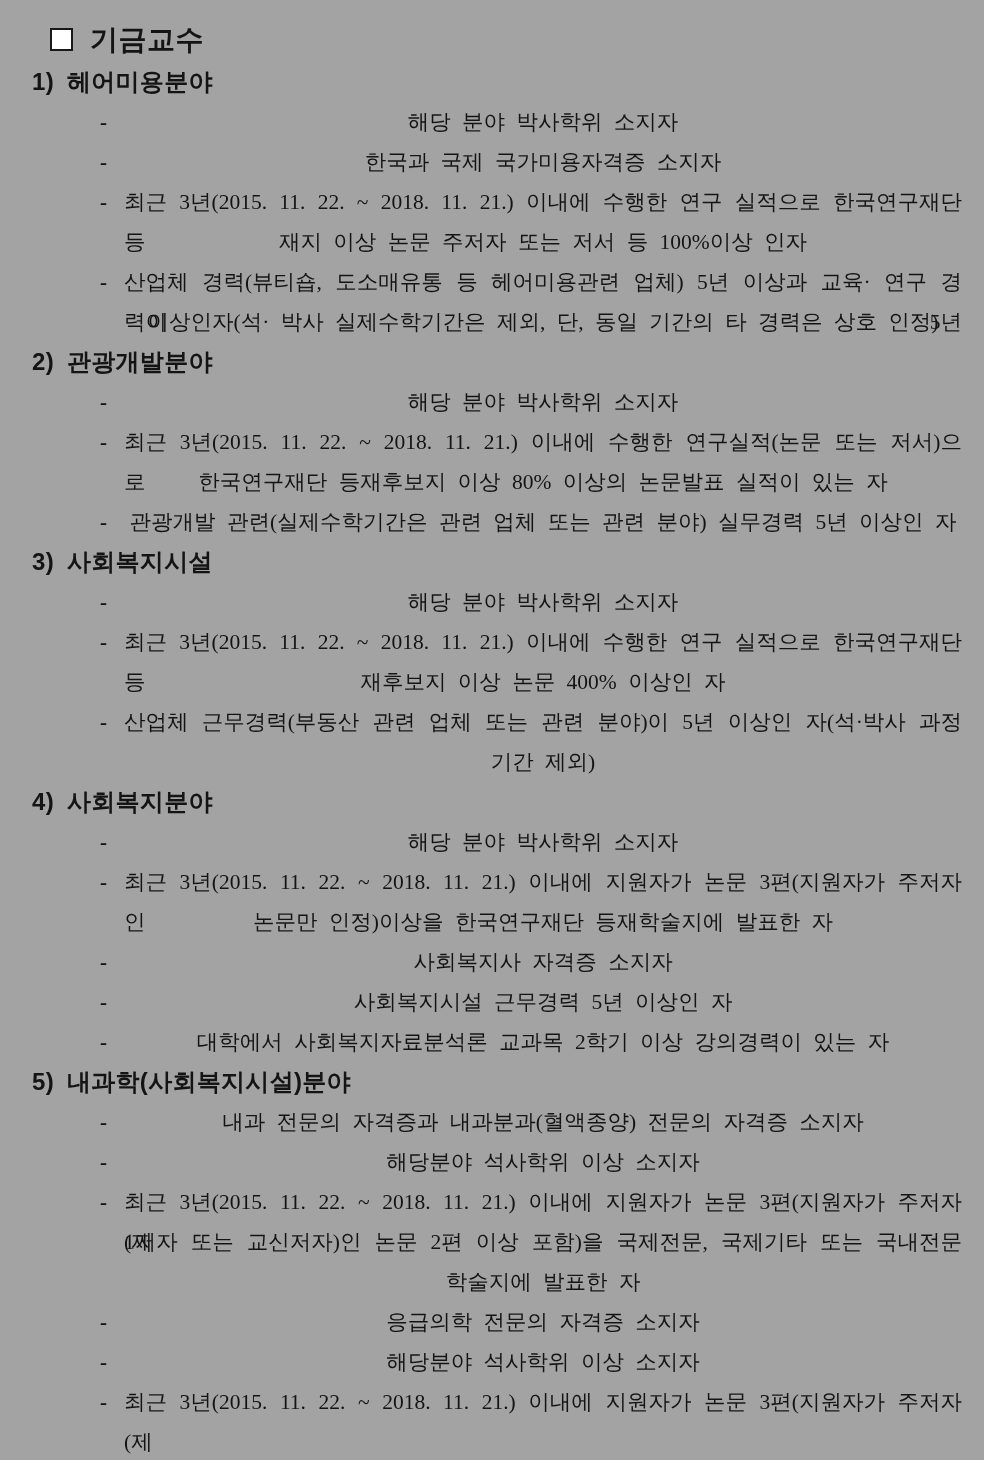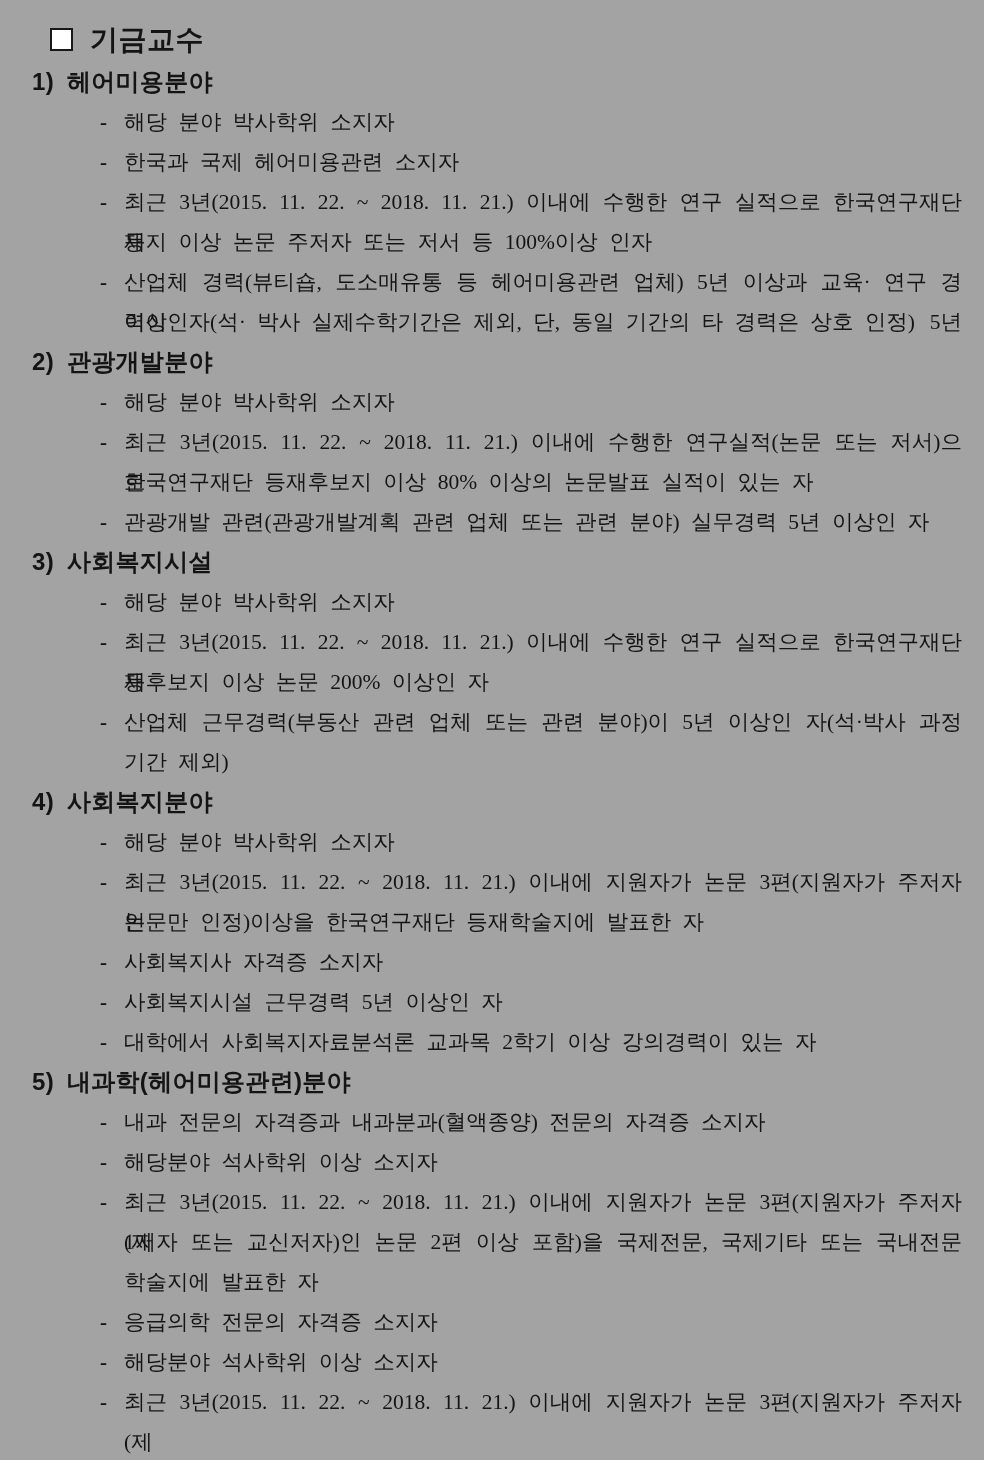--- a/index.html
+++ b/index.html
@@ -62,20 +62,21 @@
     font-size: 21px;
     font-weight: bold;
   }
   .line {
     height: 40px;
     line-height: 40px;
     font-size: 21.5px;
     word-spacing: 6px;
     white-space: nowrap;
     overflow: visible;
+    text-align: center;
   }
   .line.just {
     white-space: normal;
     text-align: justify;
     text-align-last: justify;
   }
 </style>
 </head>
 <body style="color: rgb(20, 20, 20); background: rgb(255, 255, 255);">
 
@@ -85,21 +86,21 @@
   </div>
   <div id="sections">
       <div class="section">
         <div class="heading"><span class="h-num">1)</span><span class="h-name">헤어미용분야</span></div>
         <div class="item">
           <span class="dash">-</span>
           <div class="line">해당 분야 박사학위 소지자</div>
         </div>
         <div class="item">
           <span class="dash">-</span>
-          <div class="line">한국과 국제 헤어미용관련 소지자</div>
+          <div class="line">한국과 국제 국가미용자격증 소지자</div>
         </div>
         <div class="item">
           <span class="dash">-</span>
           <div class="line just">최근 3년(2015. 11. 22. ~ 2018. 11. 21.) 이내에 수행한 연구 실적으로 한국연구재단 등</div>
           <div class="line">재지 이상 논문 주저자 또는 저서 등 100%이상 인자</div>
         </div>
         <div class="item">
           <span class="dash">-</span>
           <div class="line just">산업체 경력(뷰티숍, 도소매유통 등 헤어미용관련 업체) 5년 이상과 교육· 연구 경력이 5년</div>
           <div class="line">이상인자(석· 박사 실제수학기간은 제외, 단, 동일 기간의 타 경력은 상호 인정)</div>
@@ -111,33 +112,33 @@
           <span class="dash">-</span>
           <div class="line">해당 분야 박사학위 소지자</div>
         </div>
         <div class="item">
           <span class="dash">-</span>
           <div class="line just">최근 3년(2015. 11. 22. ~ 2018. 11. 21.) 이내에 수행한 연구실적(논문 또는 저서)으로</div>
           <div class="line">한국연구재단 등재후보지 이상 80% 이상의 논문발표 실적이 있는 자</div>
         </div>
         <div class="item">
           <span class="dash">-</span>
-          <div class="line">관광개발 관련(관광개발계획 관련 업체 또는 관련 분야) 실무경력 5년 이상인 자</div>
+          <div class="line">관광개발 관련(실제수학기간은 관련 업체 또는 관련 분야) 실무경력 5년 이상인 자</div>
         </div>
       </div>
       <div class="section">
         <div class="heading"><span class="h-num">3)</span><span class="h-name">사회복지시설</span></div>
         <div class="item">
           <span class="dash">-</span>
           <div class="line">해당 분야 박사학위 소지자</div>
         </div>
         <div class="item">
           <span class="dash">-</span>
           <div class="line just">최근 3년(2015. 11. 22. ~ 2018. 11. 21.) 이내에 수행한 연구 실적으로 한국연구재단 등</div>
-          <div class="line">재후보지 이상 논문 200% 이상인 자</div>
+          <div class="line">재후보지 이상 논문 400% 이상인 자</div>
         </div>
         <div class="item">
           <span class="dash">-</span>
           <div class="line just">산업체 근무경력(부동산 관련 업체 또는 관련 분야)이 5년 이상인 자(석·박사 과정</div>
           <div class="line">기간 제외)</div>
         </div>
       </div>
       <div class="section">
         <div class="heading"><span class="h-num">4)</span><span class="h-name">사회복지분야</span></div>
         <div class="item">
@@ -156,21 +157,21 @@
         <div class="item">
           <span class="dash">-</span>
           <div class="line">사회복지시설 근무경력 5년 이상인 자</div>
         </div>
         <div class="item">
           <span class="dash">-</span>
           <div class="line">대학에서 사회복지자료분석론 교과목 2학기 이상 강의경력이 있는 자</div>
         </div>
       </div>
       <div class="section">
-        <div class="heading"><span class="h-num">5)</span><span class="h-name">내과학(헤어미용관련)분야</span></div>
+        <div class="heading"><span class="h-num">5)</span><span class="h-name">내과학(사회복지시설)분야</span></div>
         <div class="item">
           <span class="dash">-</span>
           <div class="line">내과 전문의 자격증과 내과분과(혈액종양) 전문의 자격증 소지자</div>
         </div>
         <div class="item">
           <span class="dash">-</span>
           <div class="line">해당분야 석사학위 이상 소지자</div>
         </div>
         <div class="item">
           <span class="dash">-</span>

